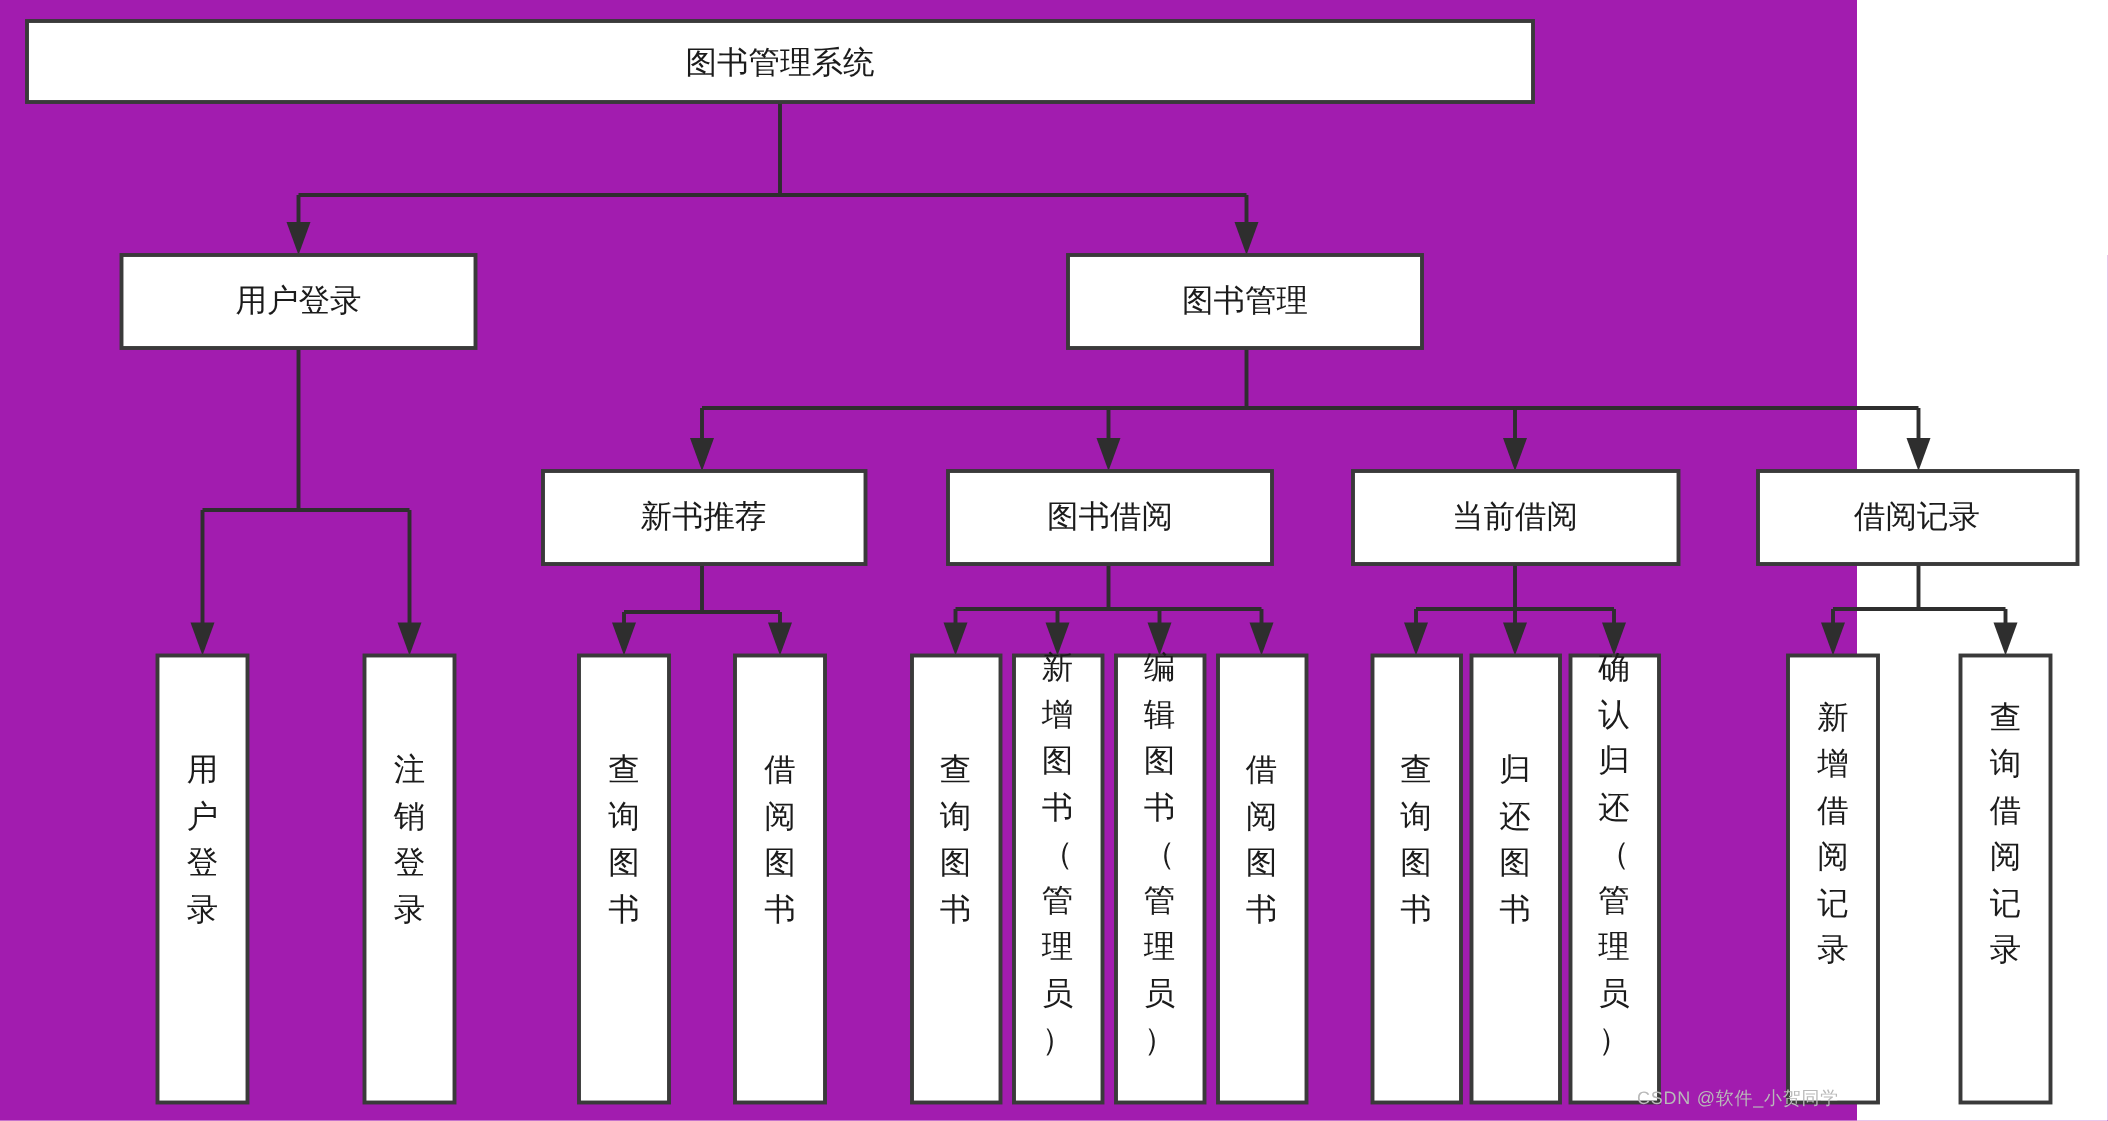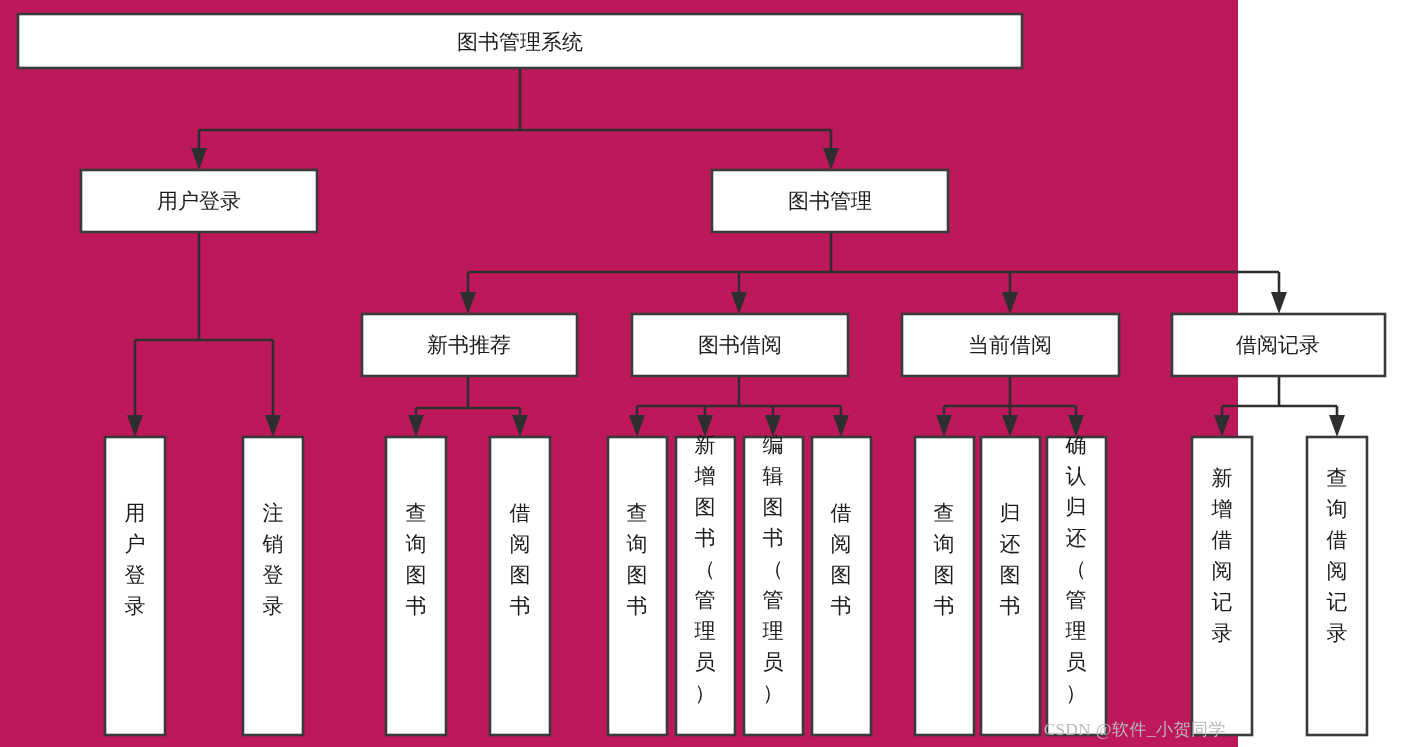--- a/index.html
+++ b/index.html
@@ -10,21 +10,21 @@
   body {
     width: 1405px;
     height: 747px;
     overflow: hidden;
     font-family: "Liberation Sans", "DejaVu Sans", sans-serif;
   }
   #diagram-root {
     position: relative;
     width: 1238px;
     height: 747px;
-    background: #be185d;
+    background: #a21caf;
   }
   svg#tree-svg {
     position: absolute;
     top: 0;
     left: 0;
     width: 1405px;
     height: 747px;
     display: block;
   }
   .node-box {
@@ -51,22 +51,22 @@
   .node-label-v {
     font-family: "Liberation Sans", "DejaVu Sans", sans-serif;
     font-size: 21px;
     fill: #1b1b1b;
     text-anchor: middle;
   }
   .watermark {
     position: absolute;
     right: 12px;
     bottom: 6px;
-    font-family: Liberation Serif, serif;
-    font-size: 17px;
+    font-family: Liberation Sans, sans-serif;
+    font-size: 12px;
     color: #b9b9b9;
     letter-spacing: 0.5px;
     white-space: nowrap;
     user-select: none;
   }
 </style>
 </head>
 <body>
 
 <div id="diagram-root">

